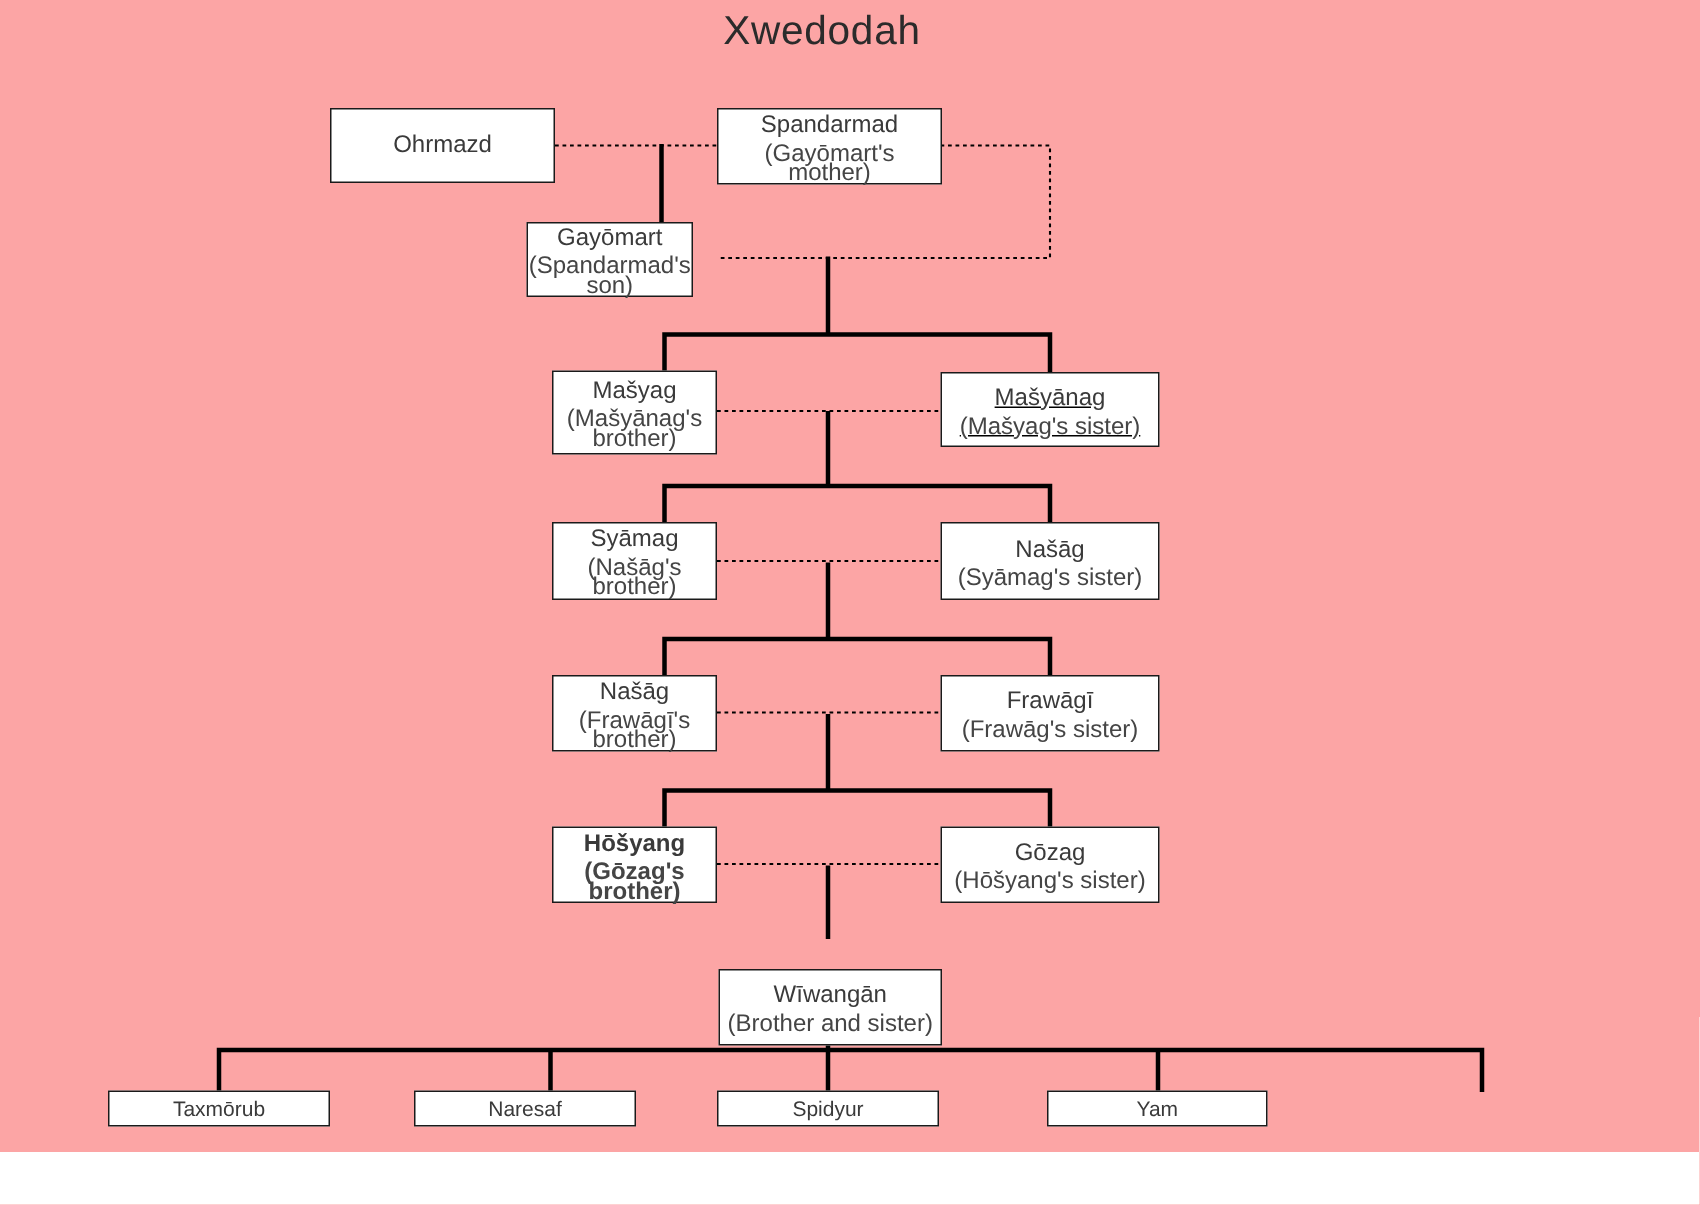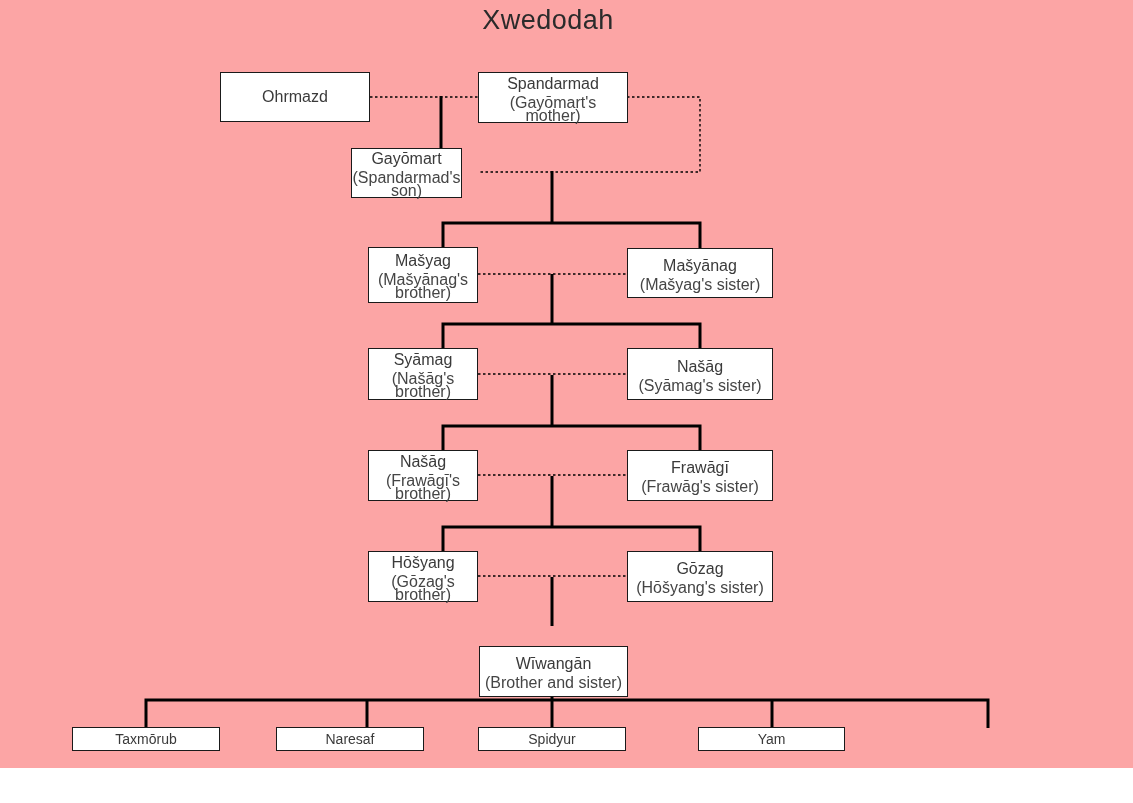--- a/index.html
+++ b/index.html
@@ -109,21 +109,21 @@
 
   <div class="node" style="left:351px; top:148px; width:111px; height:50px;">
     <div class="node-name">Gayōmart</div>
     <div class="node-note">(Spandarmad's son)</div>
   </div>
 
   <div class="node" style="left:368px; top:247px; width:110px; height:56px;">
     <div class="node-name">Mašyag</div>
     <div class="node-note">(Mašyānag's brother)</div>
   </div>
-  <div class="node" style="left:627px; top:248px; width:146px; height:50px;">
+  <div class="node" style="left:627px; top:248px; width:146px; height:50px;text-decoration:underline;">
     <div class="node-name">Mašyānag</div>
     <div class="node-note">(Mašyag's sister)</div>
   </div>
 
   <div class="node" style="left:368px; top:348px; width:110px; height:52px;">
     <div class="node-name">Syāmag</div>
     <div class="node-note">(Našāg's brother)</div>
   </div>
   <div class="node" style="left:627px; top:348px; width:146px; height:52px;">
     <div class="node-name">Našāg</div>
@@ -132,21 +132,21 @@
 
   <div class="node" style="left:368px; top:450px; width:110px; height:51px;">
     <div class="node-name">Našāg</div>
     <div class="node-note">(Frawāgī's brother)</div>
   </div>
   <div class="node" style="left:627px; top:450px; width:146px; height:51px;">
     <div class="node-name">Frawāgī</div>
     <div class="node-note">(Frawāg's sister)</div>
   </div>
 
-  <div class="node" style="left:368px; top:551px; width:110px; height:51px;">
+  <div class="node" style="left:368px; top:551px; width:110px; height:51px;font-weight:bold;">
     <div class="node-name">Hōšyang</div>
     <div class="node-note">(Gōzag's brother)</div>
   </div>
   <div class="node" style="left:627px; top:551px; width:146px; height:51px;">
     <div class="node-name">Gōzag</div>
     <div class="node-note">(Hōšyang's sister)</div>
   </div>
 
   <div class="node" style="left:479px; top:626px; width:149px; height:51px;margin-top:20px;">
     <div class="node-name">Wīwangān</div>

